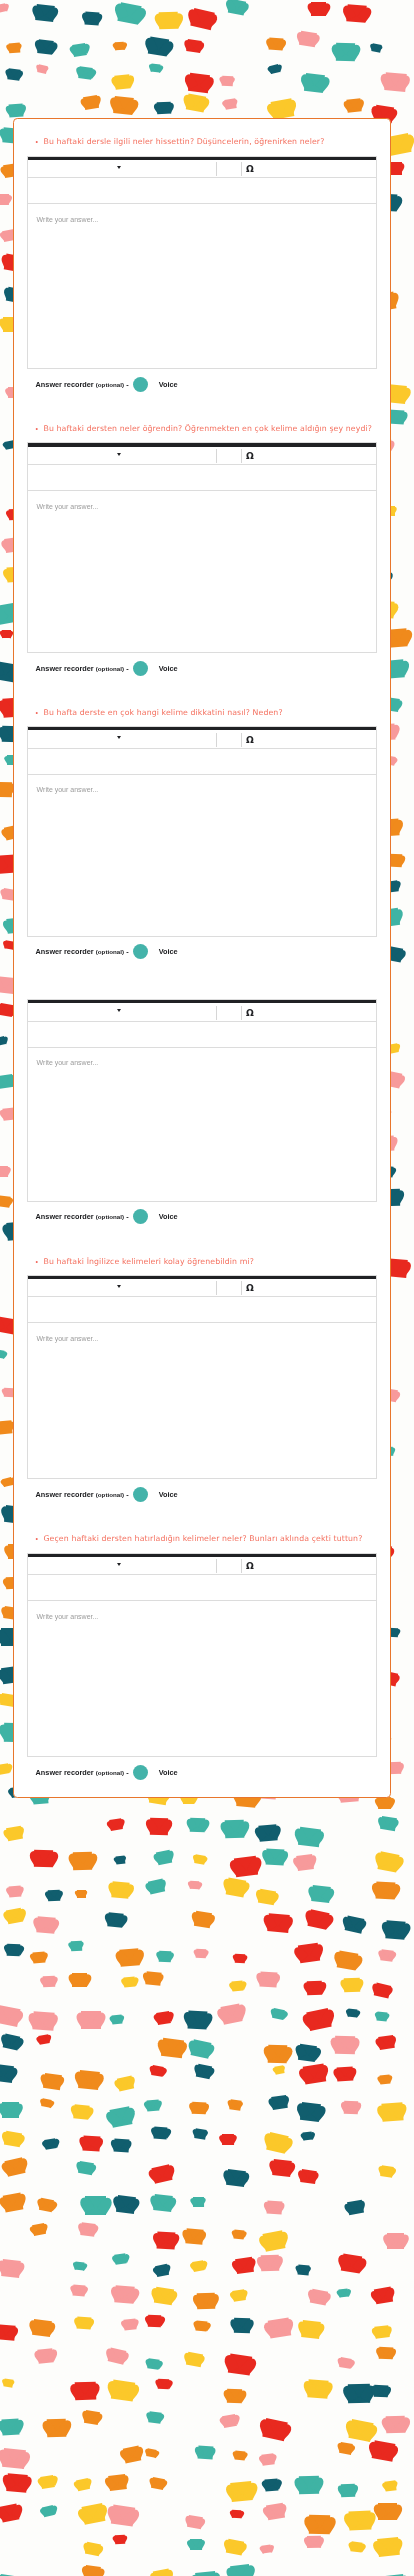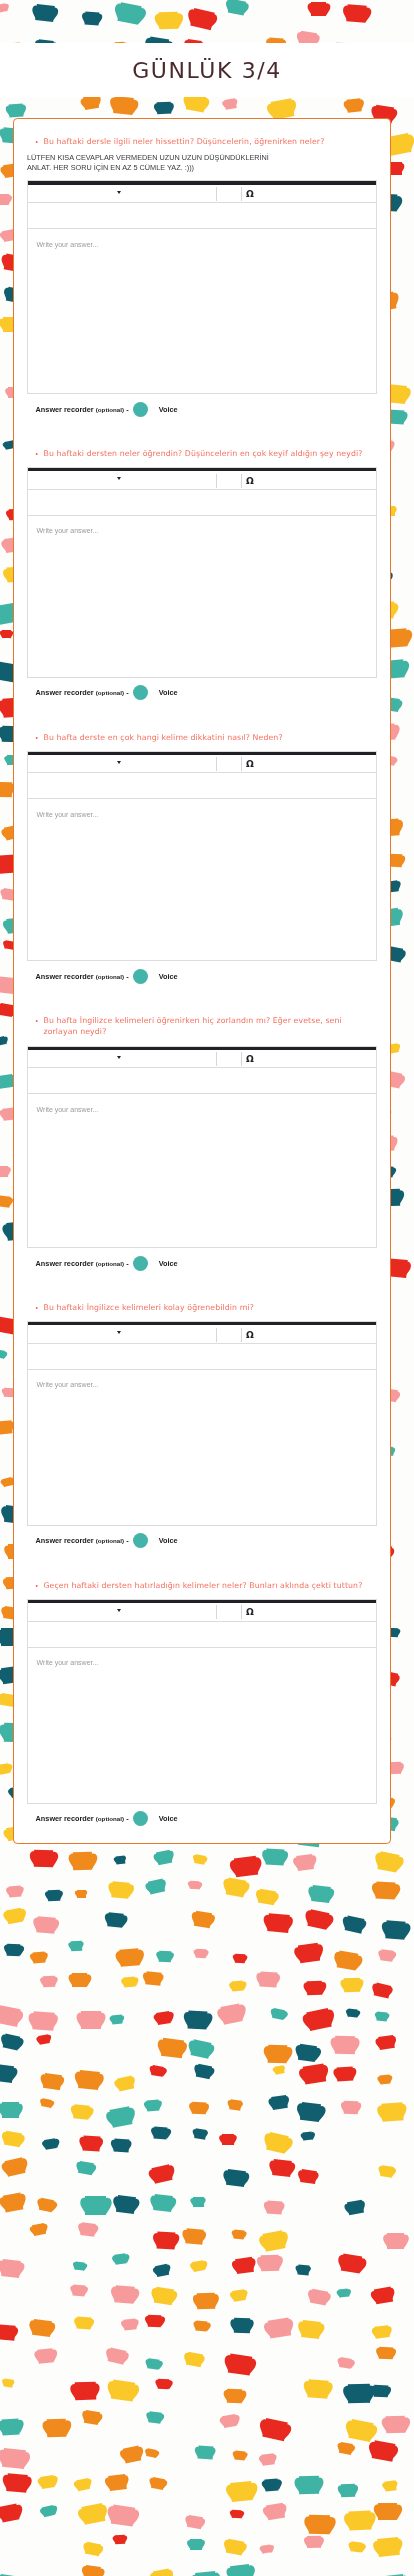--- a/index.html
+++ b/index.html
@@ -920,35 +920,28 @@
       <div class="heart" style="left: 351px; top: 2542px; width: 11.3px; height: 10.2px; background: rgb(251, 200, 42); transform: rotate(7deg);"></div>
       <div class="heart" style="left: 378px; top: 2538px; width: 20.5px; height: 18.4px; background: rgb(251, 200, 42); transform: rotate(-6deg);"></div>
       <div class="heart" style="left: 0px; top: 2575px; width: 15px; height: 13.6px; background: rgb(63, 179, 164); transform: rotate(9deg);"></div>
       <div class="heart" style="left: 85px; top: 2566px; width: 15px; height: 13.6px; background: rgb(240, 138, 28); transform: rotate(8deg);"></div>
       <div class="heart" style="left: 154px; top: 2570px; width: 15.6px; height: 14px; background: rgb(251, 200, 42); transform: rotate(-11deg);"></div>
       <div class="heart" style="left: 196px; top: 2572px; width: 20px; height: 18px; background: rgb(63, 179, 164); transform: rotate(-6deg);"></div>
       <div class="heart" style="left: 231px; top: 2565px; width: 19px; height: 17px; background: rgb(63, 179, 164); transform: rotate(-7deg);"></div>
       <div class="heart" style="left: 386px; top: 2575px; width: 18.3px; height: 16.5px; background: rgb(63, 179, 164); transform: rotate(-6deg);"></div>
     </div>
 
-  <div id="title-banner">
-    <div id="title-text">GÜNLÜK 3/4</div>
-  </div>
 
   <div id="form-card">
     <div id="questions-container">
         <div class="question-block">
           <div class="q-spacer-top"></div>
           <div class="q-text-row">
             <span class="q-bullet">•</span>
             <span class="q-text">Bu haftaki dersle ilgili neler hissettin? Düşüncelerin, öğrenirken neler?</span>
-          </div>
-          <div class="instructions">
-            <div>LÜTFEN KISA CEVAPLAR VERMEDEN UZUN UZUN DÜŞÜNDÜKLERİNİ</div>
-            <div>ANLAT. HER SORU İÇİN EN AZ 5 CÜMLE YAZ. :)))</div>
           </div>
           <div class="editor">
             <div class="editor-topbar"></div>
             <div class="editor-toolbar">
               <span class="tb-dropdown"></span>
               <span class="tb-sep s1"></span>
               <span class="tb-sep s2"></span>
               <span class="tb-omega">Ω</span>
             </div>
             <div class="editor-area"></div>
@@ -960,21 +953,21 @@
             <span class="rec-dash">-</span>
             <span class="rec-circle"></span>
             <span class="rec-voice">Voice</span>
           </div>
           <div class="block-divider"></div>
         </div>
         <div class="question-block">
           <div class="q-spacer-top"></div>
           <div class="q-text-row">
             <span class="q-bullet">•</span>
-            <span class="q-text">Bu haftaki dersten neler öğrendin? Düşüncelerin en çok keyif aldığın şey neydi?</span>
+            <span class="q-text">Bu haftaki dersten neler öğrendin? Öğrenmekten en çok kelime aldığın şey neydi?</span>
           </div>
           <div class="editor">
             <div class="editor-topbar"></div>
             <div class="editor-toolbar">
               <span class="tb-dropdown"></span>
               <span class="tb-sep s1"></span>
               <span class="tb-sep s2"></span>
               <span class="tb-omega">Ω</span>
             </div>
             <div class="editor-area"></div>
@@ -1010,24 +1003,20 @@
             <span class="rec-label-strong">Answer recorder</span>
             <span class="rec-label-optional">(optional)</span>
             <span class="rec-dash">-</span>
             <span class="rec-circle"></span>
             <span class="rec-voice">Voice</span>
           </div>
           <div class="block-divider"></div>
         </div>
         <div class="question-block">
           <div class="q-spacer-top"></div>
-          <div class="q-text-row">
-            <span class="q-bullet">•</span>
-            <span class="q-text">Bu hafta İngilizce kelimeleri öğrenirken hiç zorlandın mı? Eğer evetse, seni zorlayan neydi?</span>
-          </div>
           <div class="editor">
             <div class="editor-topbar"></div>
             <div class="editor-toolbar">
               <span class="tb-dropdown"></span>
               <span class="tb-sep s1"></span>
               <span class="tb-sep s2"></span>
               <span class="tb-omega">Ω</span>
             </div>
             <div class="editor-area"></div>
           </div>

